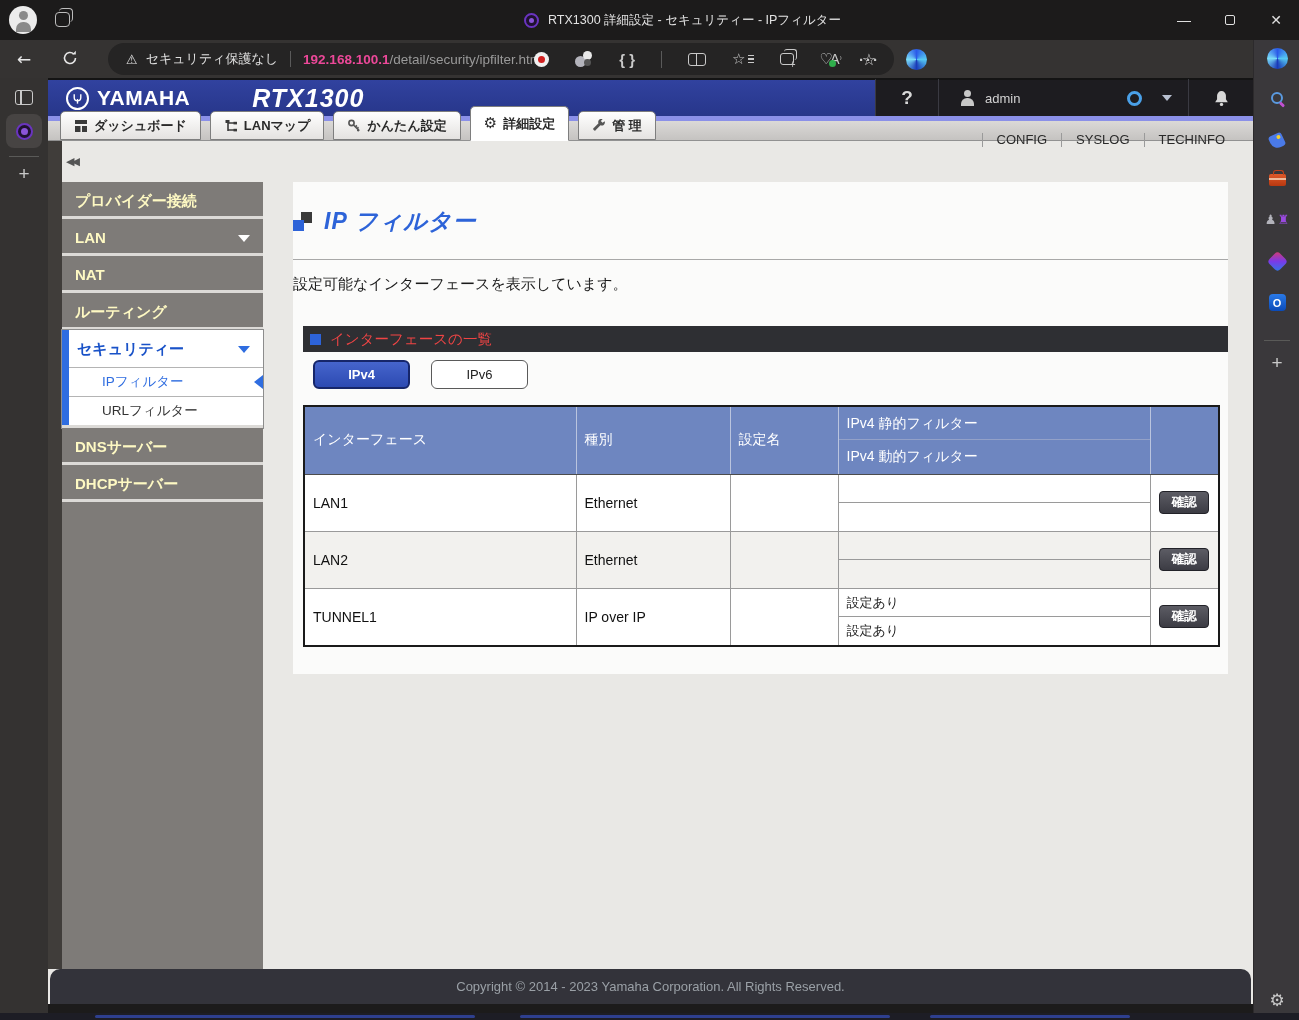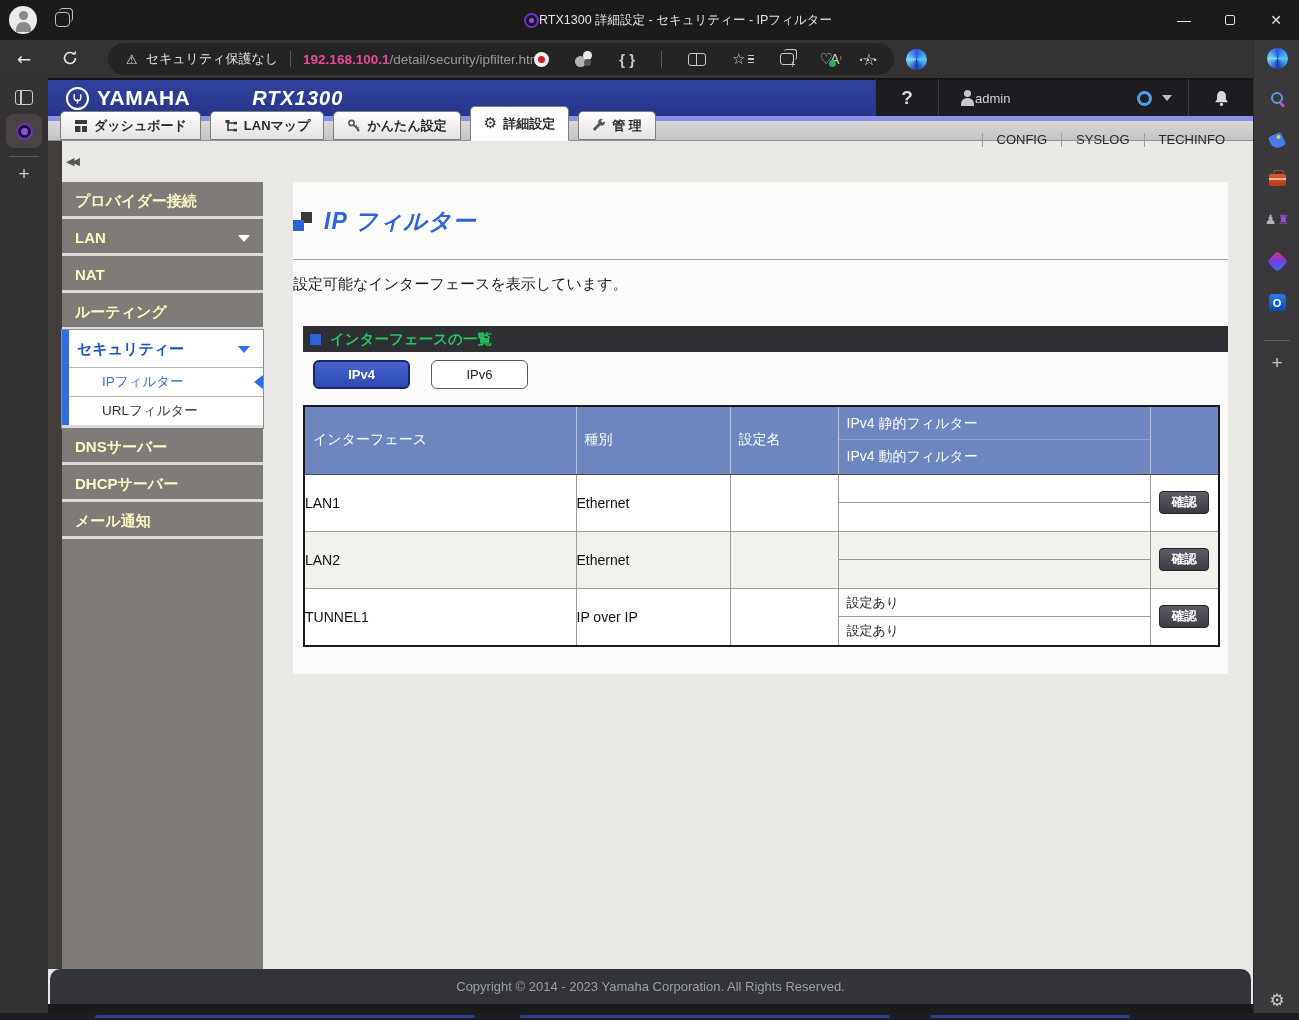--- a/index.html
+++ b/index.html
@@ -7,21 +7,21 @@
   body { font-family:"Liberation Sans","DejaVu Sans",sans-serif; background:#1c1b1b; position:relative; }
   .glyph { font-family:"DejaVu Sans",sans-serif; }
 
   
   .titlebar { height:40px; background:#1c1b1b; position:relative; display:flex; align-items:center; }
   .avatar { position:absolute; left:9px; top:6px; width:28px; height:28px; border-radius:50%; background:#ececec; overflow:hidden; }
   .avatar .head { position:absolute; left:9.5px; top:5px; width:9px; height:9px; border-radius:50%; background:#8a8a8a; }
   .avatar .torso { position:absolute; left:6.5px; top:16px; width:15px; height:10px; border-radius:7px 7px 0 0; background:#8a8a8a; }
   .workspaces { position:absolute; left:55px; top:12px; width:15px; height:15px; border:1.5px solid #bdbdbd; border-radius:4px; }
   .workspaces::before { content:""; position:absolute; left:3px; top:-5px; width:13px; height:13px; border:1.5px solid #bdbdbd; border-radius:4px; border-bottom:none; border-left:none; }
-  .title-group { position:absolute; left:524px; top:0; height:40px; display:flex; align-items:center; }
+  .title-group { position:absolute; left:524px; top:0; height:40px; display:flex; align-items:center; gap:9px; }
   .purple-orb { width:15px; height:15px; border-radius:50%; background:#1f1230; border:2px solid #6a34c0; position:relative; }
   .purple-orb::after { content:""; position:absolute; inset:3px; border-radius:50%; background:#8a54d8; }
   .tab-title { color:#e2e2e2; font-size:12.5px; }
   .win-controls { position:absolute; right:0; top:0; height:40px; display:flex; }
   .win-btn { width:46px; height:40px; display:flex; align-items:center; justify-content:center; color:#e0e0e0; font-size:14px; }
   .win-btn .sq { width:10px; height:10px; border:1.2px solid #e0e0e0; border-radius:2px; }
 
   .toolbar { height:38px; background:#353332; position:relative; display:flex; align-items:center; }
   .nav-arrow { position:absolute; left:13px; top:8px; width:22px; height:22px; color:#e6e6e6; font-size:17px; text-align:center; line-height:22px; }
   .refresh { position:absolute; left:61px; top:9px; }
@@ -78,25 +78,25 @@
   .tablist-icn::after { content:""; position:absolute; left:4px; top:0; bottom:0; width:1.5px; background:#c9c9c9; }
   .active-vtab { margin-top:9px; width:36px; height:34px; border-radius:8px; background:#474443; display:flex; align-items:center; justify-content:center; }
   .el-div { width:30px; height:1px; background:#5a5a58; margin-top:8px; }
 
   
   .viewport { position:absolute; left:48px; top:78px; width:1205px; bottom:16px; background:#e9e8e5; display:flex; flex-direction:column; }
   .ym-header { height:38px; display:flex; border-top:2px solid #141414; }
   .ym-left { flex:1; background:linear-gradient(#31429f,#27368a); display:flex; align-items:center; padding-left:18px; }
   .logo-circle { width:23px; height:23px; border:2px solid #fff; border-radius:50%; display:flex; align-items:center; justify-content:center; }
   .brand { color:#fff; font-size:21px; font-weight:bold; letter-spacing:.5px; margin-left:8px; }
-  .model { color:#fff; font-size:20px; font-weight:bold; font-style:italic; letter-spacing:1px; margin-left:62px; }
+  .model { color:#fff; font-size:25px; font-weight:bold; font-style:italic; letter-spacing:1px; margin-left:62px; }
   .ym-right { width:378px; background:#1d1c20; display:flex; align-items:center; }
   .hsep { width:1px; height:38px; background:#3a3a42; }
   .help-q { width:62px; text-align:center; color:#d8d8d8; font-size:19px; font-weight:bold; }
-  .user-area { flex:1; display:flex; align-items:center; padding-left:20px; }
+  .user-area { flex:1; display:flex; align-items:center; padding-left:20px; gap:10px; }
   .person { position:relative; width:16px; height:16px; }
   .person::before { content:""; position:absolute; left:4.5px; top:0; width:7px; height:7px; border-radius:50%; background:#c8c8c8; }
   .person::after { content:""; position:absolute; left:1.5px; top:8px; width:13px; height:8px; border-radius:6px 6px 0 0; background:#c8c8c8; }
   .username { color:#d2d2d2; font-size:13px; }
   .status-ring { width:15px; height:15px; border:3px solid #4aa0e8; border-radius:50%; margin-left:auto; }
   .caret-dn { width:0; height:0; border-left:5px solid transparent; border-right:5px solid transparent; border-top:6px solid #b8c0d0; margin:0 16px 0 10px; }
   .bell-area { width:64px; display:flex; justify-content:center; }
   .purple-line { height:5px; background:#8b90e8; }
 
   .tabbar { height:20px; background:linear-gradient(#dbd9d7,#c5c3c1); border-bottom:1px solid #919191; display:flex; align-items:flex-end; padding-left:12px; position:relative; }
@@ -127,34 +127,34 @@
   .panel { background:#fbfbfa; height:492px; }
   .page-title-row { display:flex; align-items:center; gap:12px; padding-top:24px; }
   .title-ico { position:relative; width:19px; height:19px; }
   .title-ico::before { content:""; position:absolute; right:0; top:0; width:11px; height:11px; background:#3a3a3a; }
   .title-ico::after { content:""; position:absolute; left:0; bottom:0; width:11px; height:11px; background:#2d63d8; }
   .page-title { color:#2d63d8; font-size:23px; font-weight:bold; font-style:italic; letter-spacing:1px; }
   .rule { border-top:1px solid #a8a8a8; margin-top:22px; }
   .desc { margin-top:15px; font-size:15px; color:#1a1a1a; }
   .section-bar { margin:32px 0 0 10px; height:26px; background:#2e2f33; display:flex; align-items:center; padding-left:7px; gap:9px; }
   .blue-sq { width:11px; height:11px; background:#2d63d8; }
-  .section-title { color:#22c55e; font-size:14.5px; font-weight:bold; }
+  .section-title { color:#ef4444; font-size:14.5px; font-weight:normal; }
   .proto-row { margin:8px 0 0 20px; display:flex; gap:21px; }
   .proto-btn { width:97px; height:29px; border-radius:6px; font-size:13px; display:flex; align-items:center; justify-content:center; }
   .proto-btn.on { background:linear-gradient(#4665cc,#2c4ab2); border:2px solid #16266a; color:#fff; font-weight:bold; }
   .proto-btn.off { background:#fff; border:1px solid #5a5a5a; color:#222; }
 
   table.iflist { margin:16px 0 0 10px; border-collapse:collapse; border:2px solid #1a1a1a; table-layout:fixed; width:915px; background:#fff; }
   .iflist th { background:#6e86c0; color:#fff; font-weight:normal; font-size:14px; text-align:left; padding:0; border-left:1px solid #bac4de; border-bottom:1px solid #4c4c4c; height:68px; }
   .iflist th.first { border-left:none; }
   .iflist th .pad { padding-left:8px; }
   .hcell { height:33px; line-height:33px; padding-left:8px; }
   .hcell.top { border-bottom:1px solid #93a1c8; }
   .iflist td { border:1px solid #9a9a9a; font-size:14px; color:#111; height:57px; padding:0; vertical-align:middle; }
-  .iflist td.pad { }
+  .iflist td.pad { padding-left:8px; }
   .iflist tr.alt td { background:#f2f1ee; }
   .fwrap { display:flex; flex-direction:column; }
   .fcell { height:28px; line-height:28px; padding-left:8px; font-size:13px; color:#222; }
   .fcell.top { border-bottom:1px solid #9a9a9a; }
   td.action { text-align:center; }
   .confirm-btn { display:inline-block; width:50px; height:23px; line-height:20px; background:linear-gradient(#5c5c64,#3c3c44); color:#fff; font-size:12.5px; font-weight:bold; border:1px solid #222228; border-radius:4px; text-align:center; }
 
   .ym-footer { height:35px; margin:0 2px; background:#33333a; border-radius:10px 10px 0 0; display:flex; align-items:center; justify-content:center; }
   .footer-text { color:#9aa0a6; font-size:13px; }
 
@@ -373,21 +373,20 @@
         <div class="s-item"><span>LAN</span><span class="w-caret"></span></div>
         <div class="s-item"><span>NAT</span></div>
         <div class="s-item"><span>ルーティング</span></div>
         <div class="sec-group">
           <div class="sec-head"><span>セキュリティー</span><span class="b-caret"></span></div>
           <div class="sub-item active"><span>IPフィルター</span></div>
           <div class="sub-item"><span>URLフィルター</span></div>
         </div>
         <div class="s-item"><span>DNSサーバー</span></div>
         <div class="s-item"><span>DHCPサーバー</span></div>
-        <div class="s-item"><span>メール通知</span></div>
       </div>
     </div>
 
     <div class="main-col">
       <div class="panel">
         <div class="page-title-row">
           <span class="title-ico"></span>
           <span class="page-title">IP フィルター</span>
         </div>
         <div class="rule"></div>

